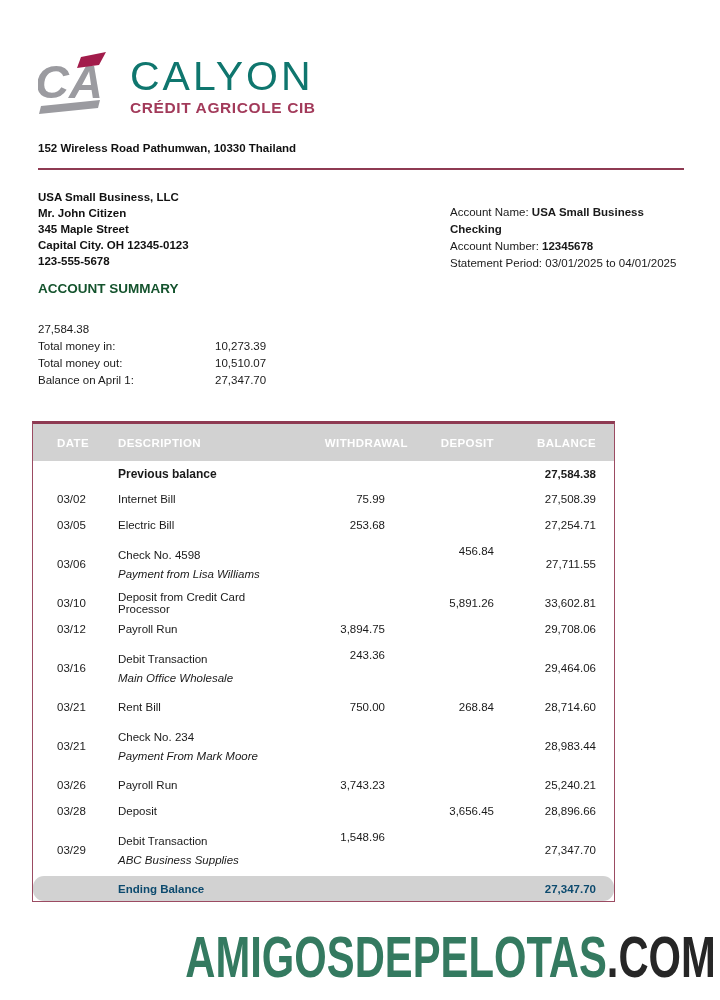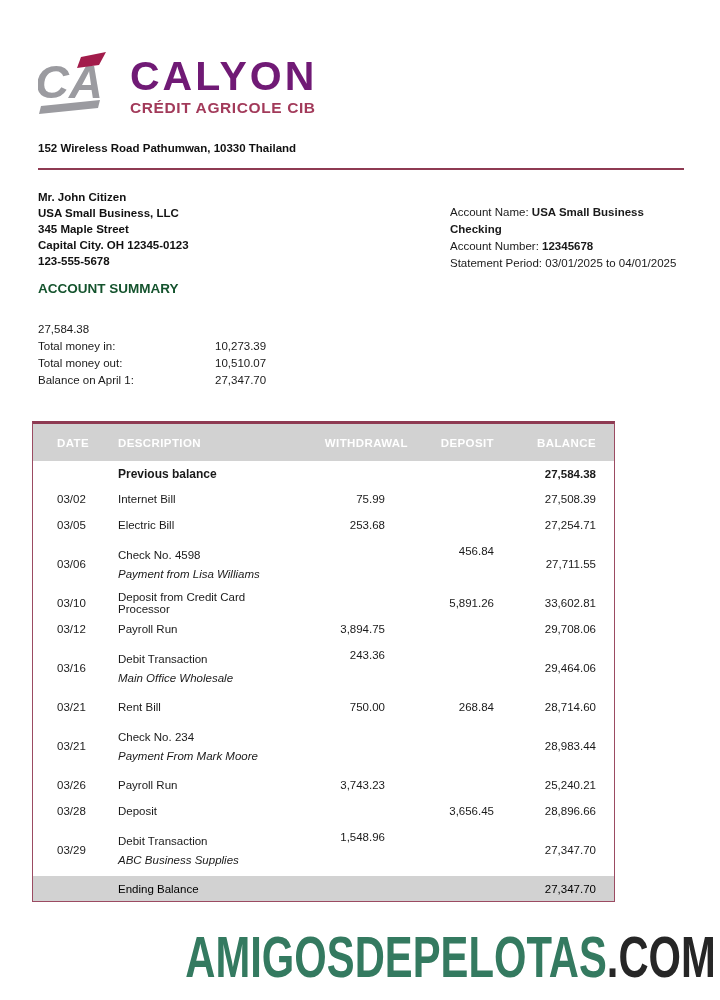--- a/index.html
+++ b/index.html
@@ -8,21 +8,21 @@
   .page {
     position:relative; width:720px; height:1000px; margin:0 auto;
     background:#ffffff; overflow:hidden;
   }
 
   
   .logo-row { position:absolute; top:52px; left:38px; display:flex; align-items:center; gap:18px; }
   .logo-symbol { width:74px; height:66px; flex:none; }
   .logo-textcol { display:flex; flex-direction:column; }
   .logo-name {
-    font-size:41px; font-weight:bold; color:#701a75; letter-spacing:3px; line-height:44px;
+    font-size:41px; font-weight:normal; color:#0f766e; letter-spacing:3px; line-height:44px;
   }
   .logo-subtitle {
     font-size:15.5px; font-weight:bold; color:#a23a5a; letter-spacing:0.6px; margin-top:1px;
   }
 
   
   .bank-address { position:absolute; top:142px; left:38px; font-size:11.5px; font-weight:bold; color:#111; }
   .top-rule { position:absolute; top:168px; left:38px; width:646px; height:2px; background:#8e3a52; }
 
   
@@ -55,21 +55,21 @@
   .tx-header .cell.withdrawal { padding-right:0; }
 
   .tx-row { min-height:26px; }
   .tx-row.two-line { min-height:52px; padding:5px 0; }
   .tx-row.two-line .cell.num.has-top { align-self:start; padding-top:2px; }
   .desc-main { font-size:11.5px; color:#1a1a1a; }
   .desc-sub { font-size:11.5px; font-style:italic; color:#1a1a1a; margin-top:7px; }
   .tx-opening { min-height:25px; font-weight:bold; }
   .tx-opening .desc-main { font-weight:bold; font-size:12px; }
   .tx-opening .cell.balance { font-weight:bold; }
-  .tx-footer { background:#d2d2d2; min-height:25px; color:#000000; font-weight:normal; }
+  .tx-footer { background:#d2d2d2; min-height:25px; color:#0c4a6e; font-weight:bold;border-radius:11px; }
   .tx-footer .cell { font-size:11.5px; }
 
   
   .watermark {
     position:absolute; right:4px; bottom:14px;
     font-size:58px; font-weight:bold; white-space:nowrap;
     transform:scaleX(0.72); transform-origin:right center;
     letter-spacing:0px; line-height:1;
   }
 </style>
@@ -88,22 +88,22 @@
       <div class="logo-name">CALYON</div>
       <div class="logo-subtitle">CRÉDIT AGRICOLE CIB</div>
     </div>
   </div>
 
   <div class="bank-address">152 Wireless Road Pathumwan, 10330 Thailand</div>
   <div class="top-rule"></div>
 
   <div class="info-row">
     <div class="customer-block">
+        <div>USA Small Business, LLC</div>
         <div>Mr. John Citizen</div>
-        <div>USA Small Business, LLC</div>
         <div>345 Maple Street</div>
         <div>Capital City. OH 12345-0123</div>
         <div>123-555-5678</div>
       </div>
     <div class="account-block">
       <div><span>Account Name: </span><span class="val">USA Small Business Checking</span></div>
       <div><span>Account Number: </span><span class="val">12345678</span></div>
       <div><span>Statement Period: </span><span>03/01/2025 to 04/01/2025</span></div>
     </div>
   </div>

